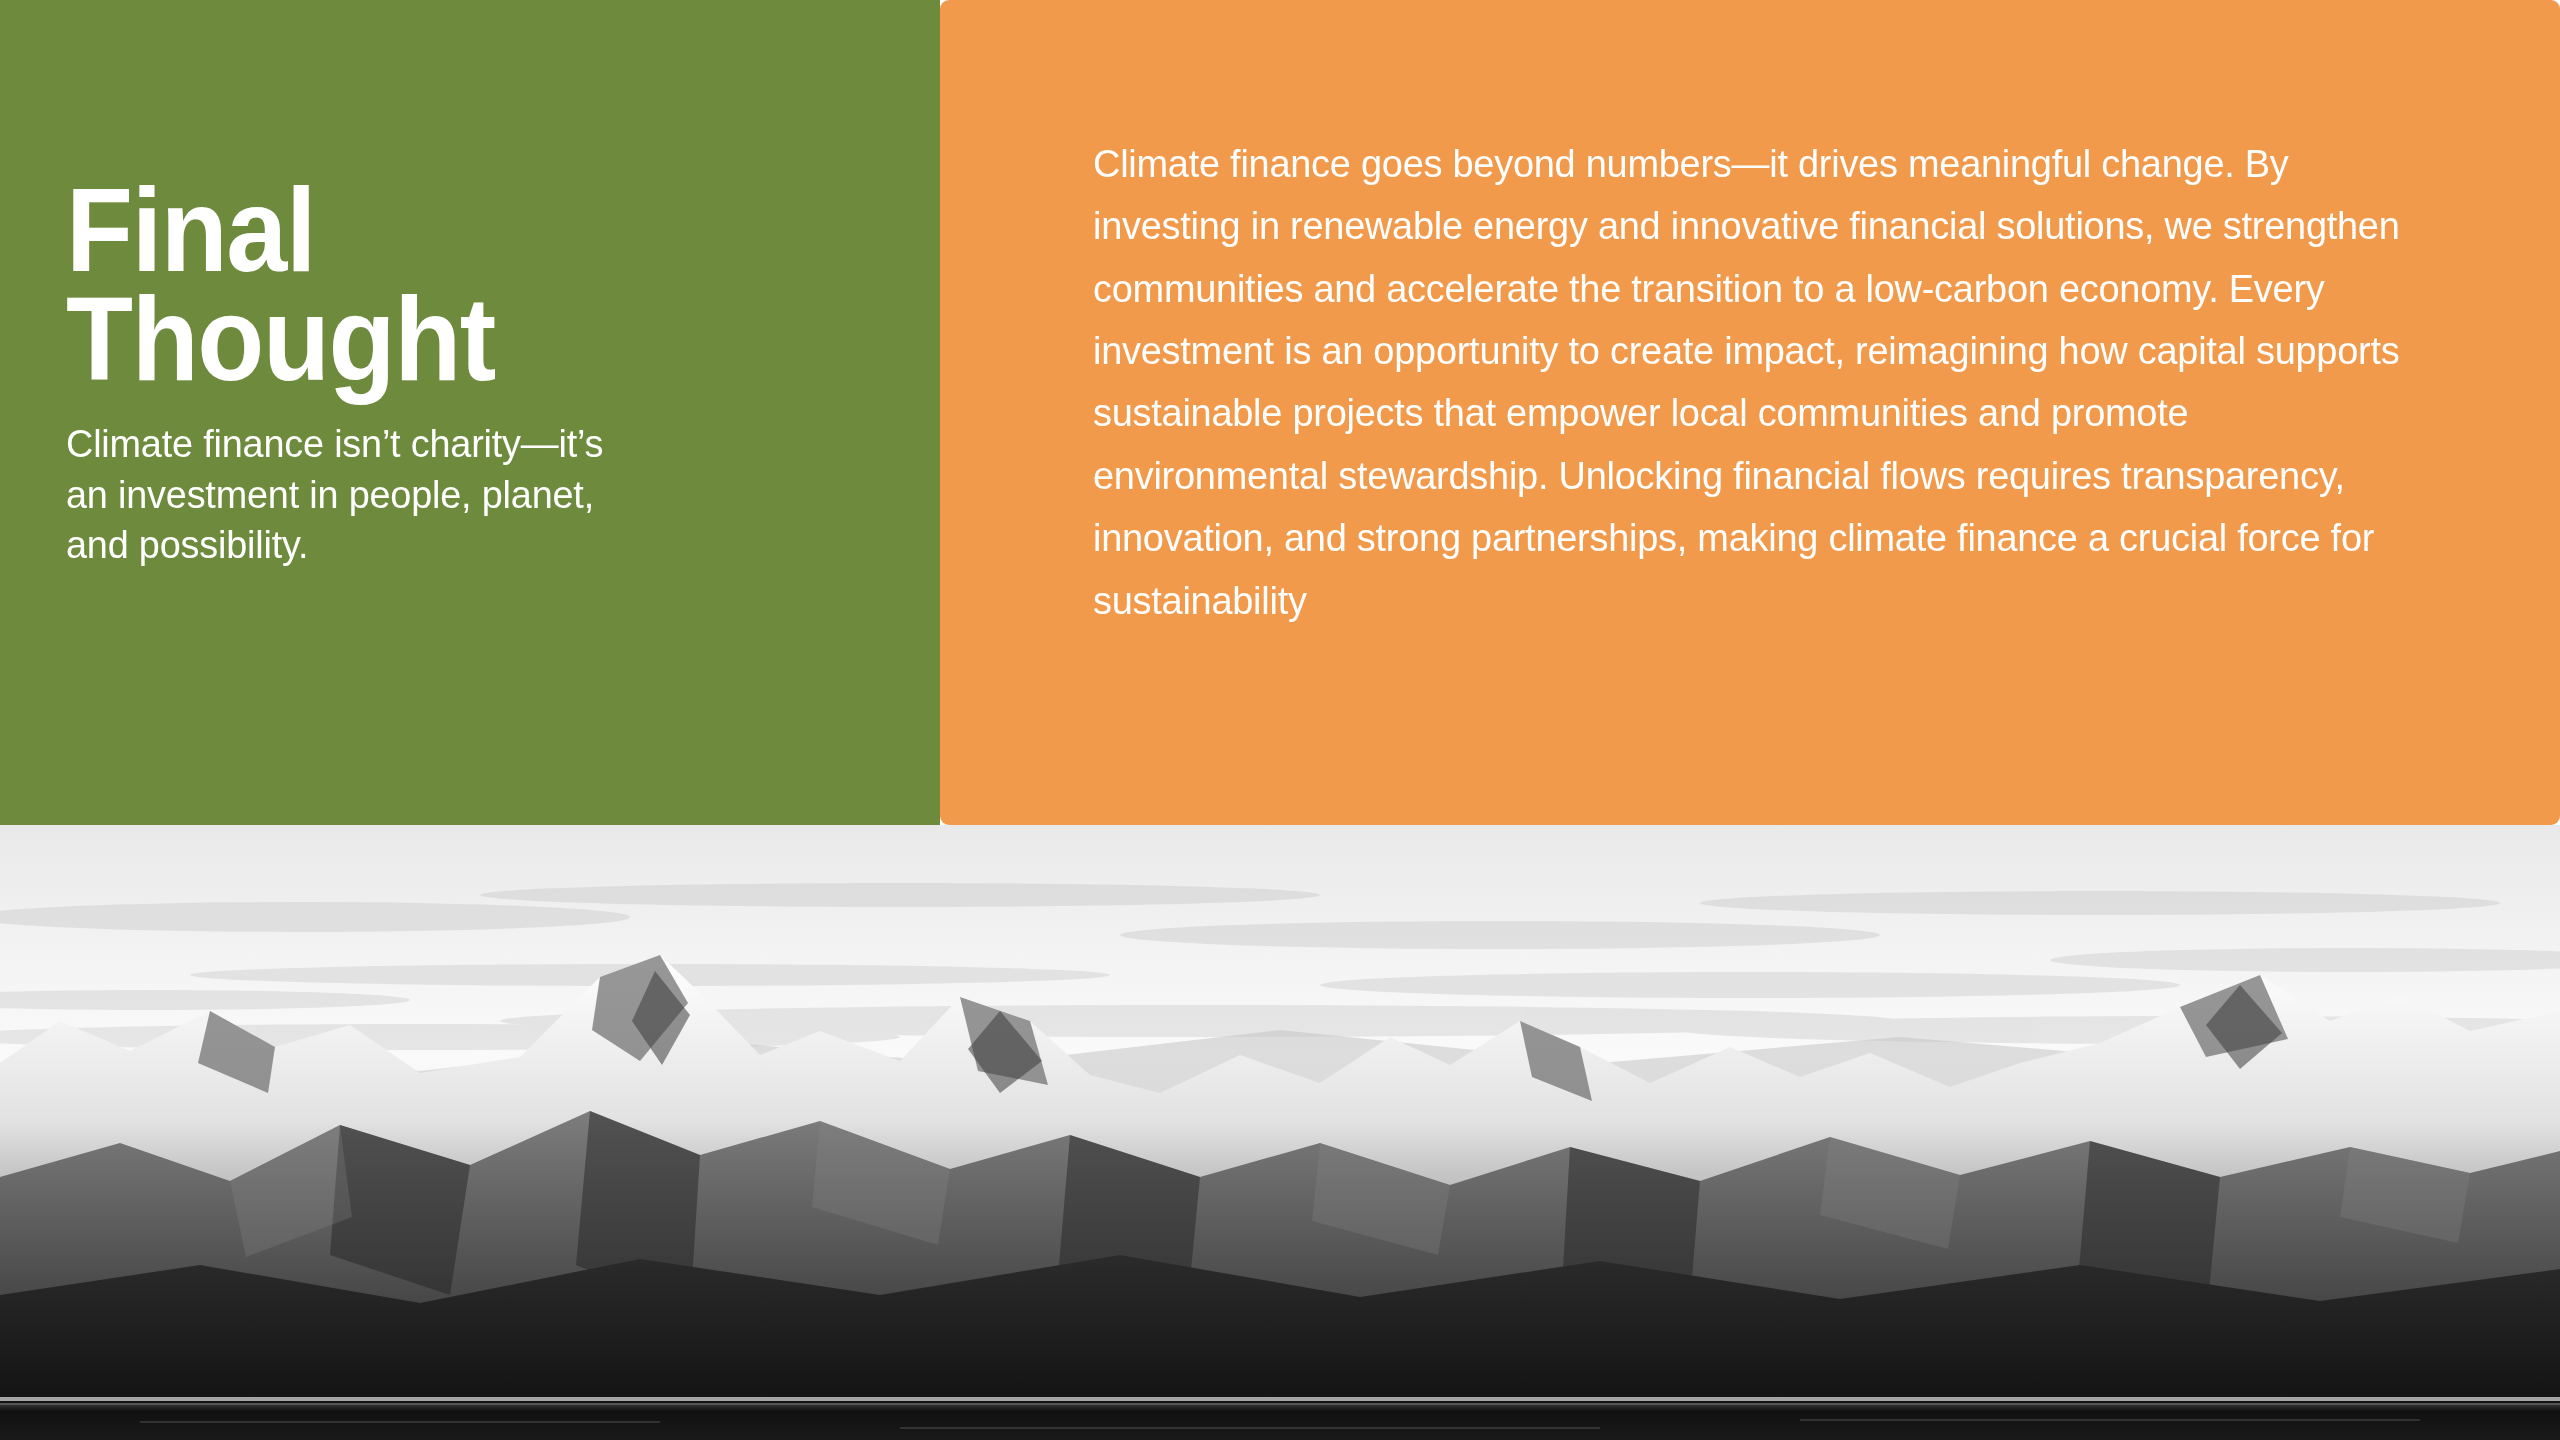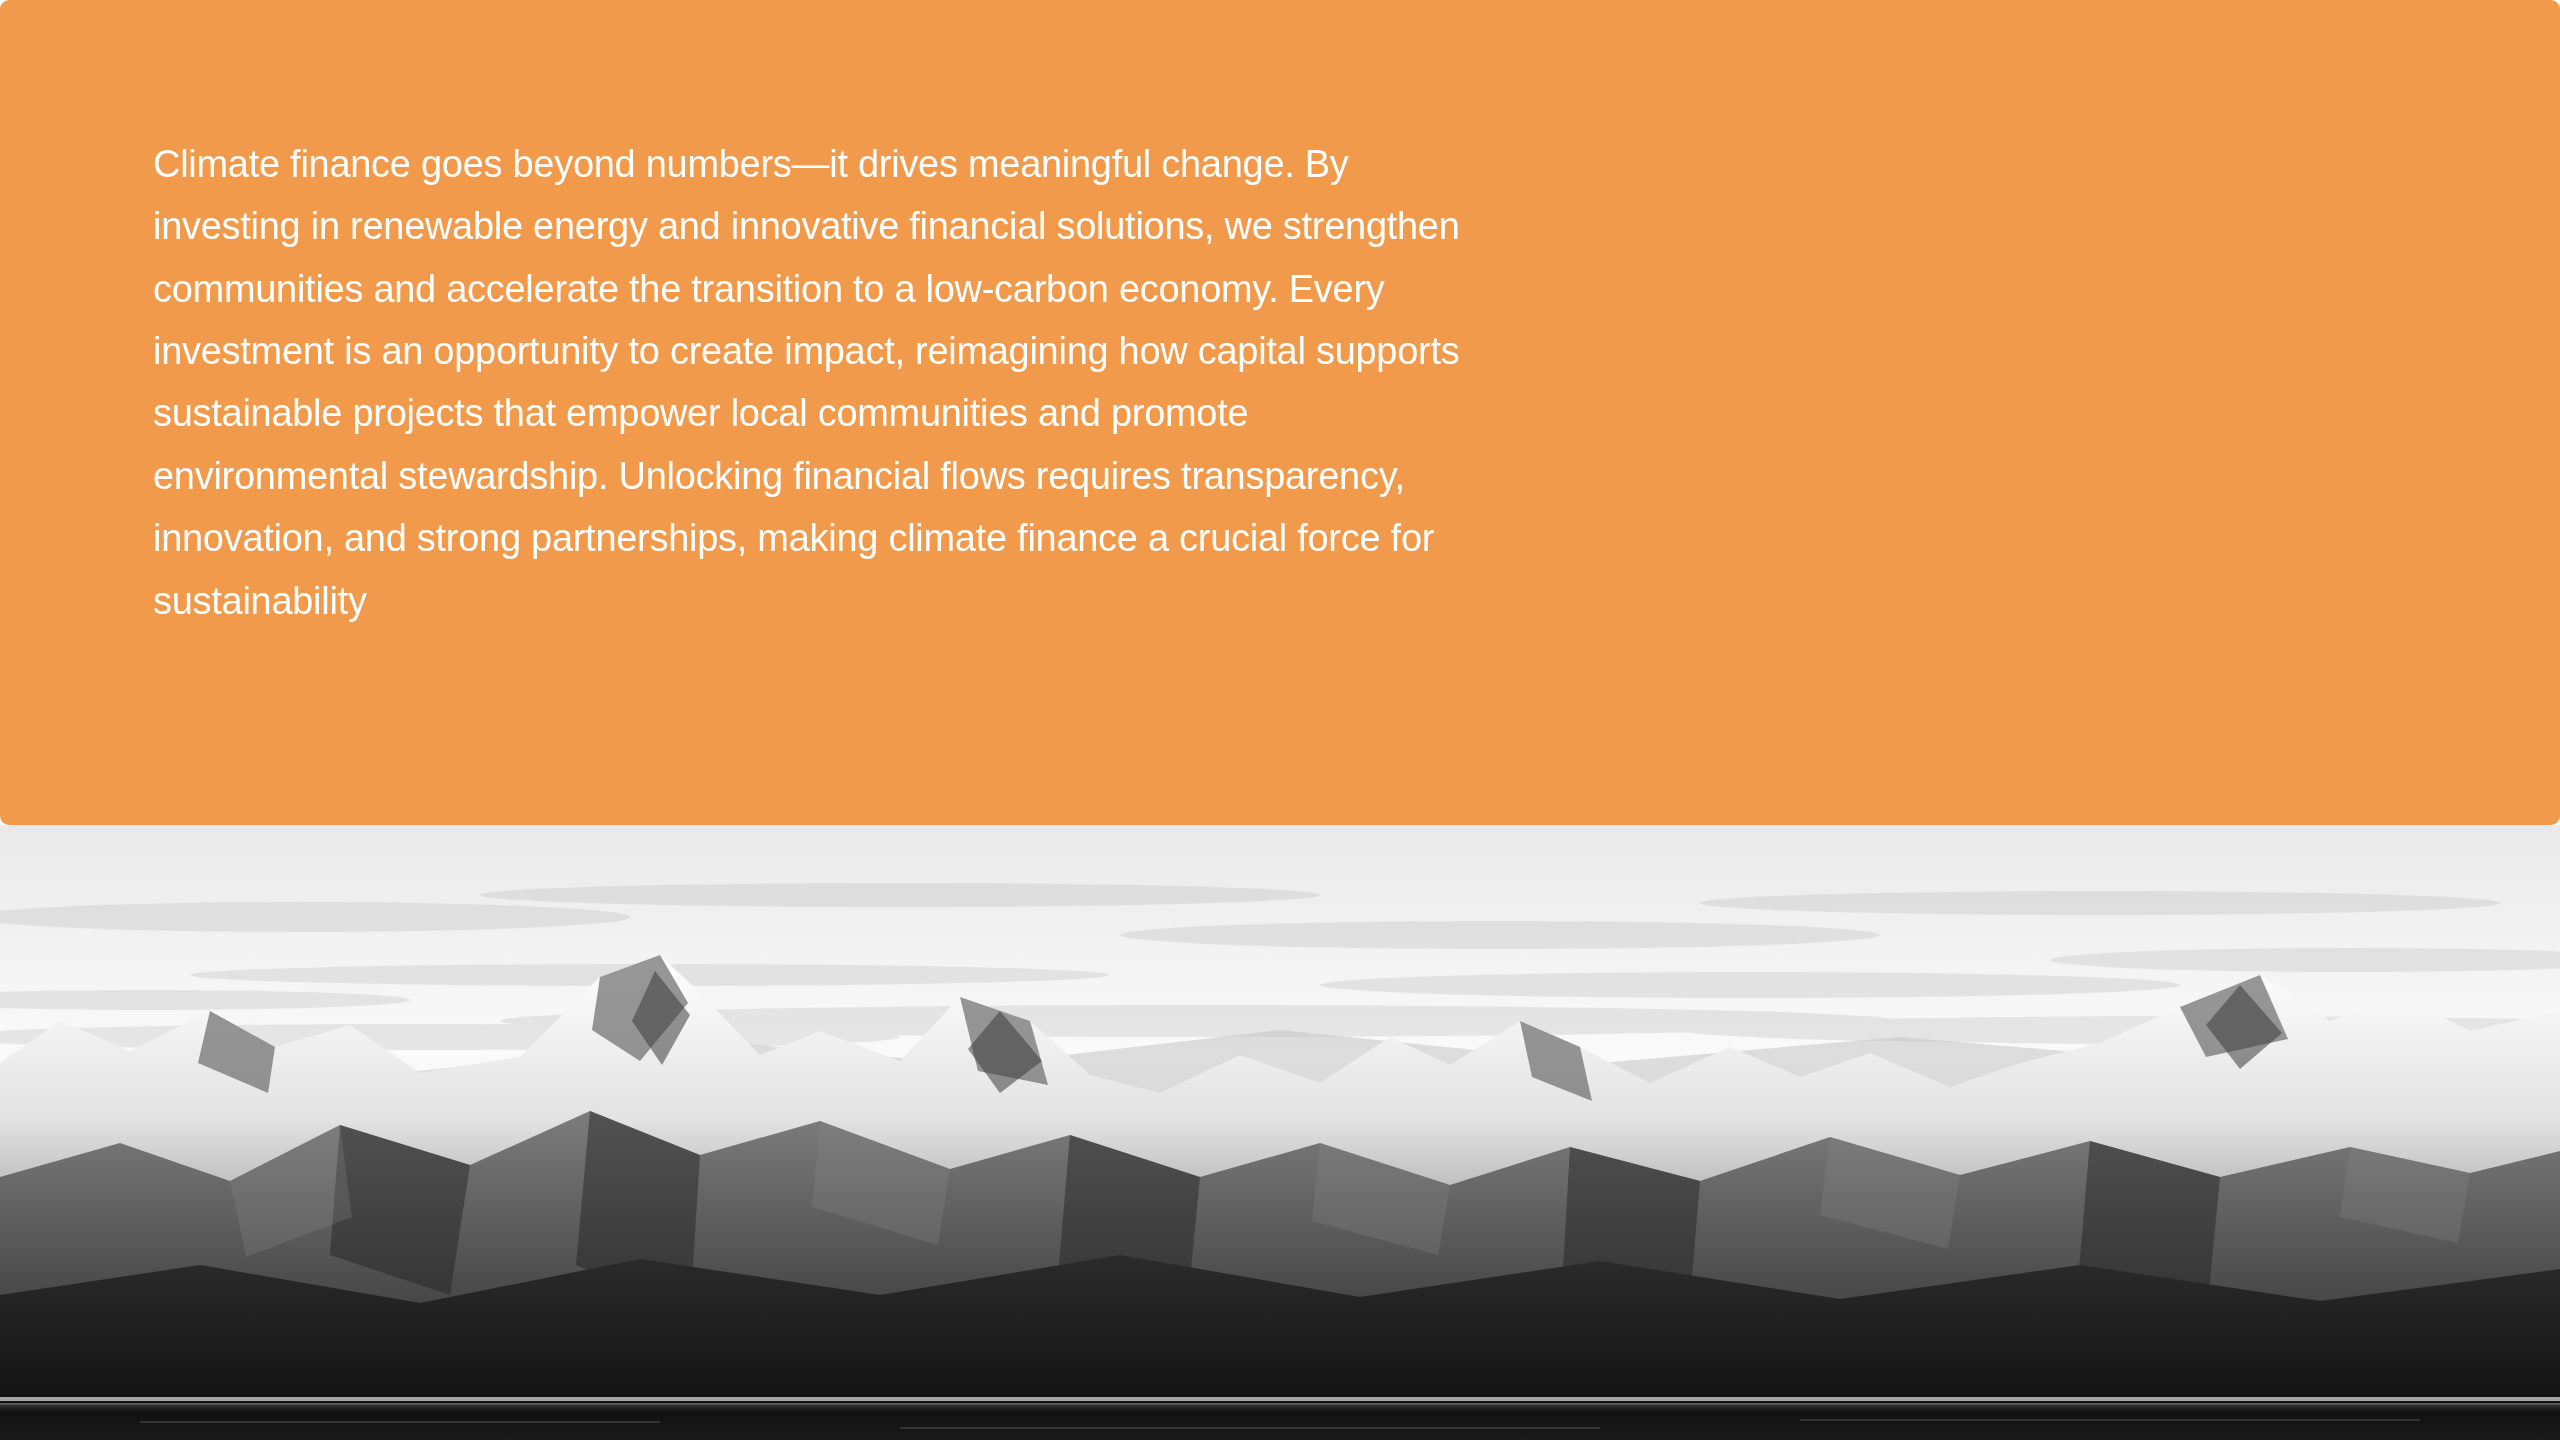--- a/index.html
+++ b/index.html
@@ -104,20 +104,27 @@
   }
   .photo svg { display: block; width: 2560px; height: 615px; }
 </style>
 </head>
 <body>
 
 <div class="slide">
 
   <div class="band">
 
+    <div class="panel-green">
+      <div class="title-block">
+        <h1 class="slide-title">Final
+Thought</h1>
+        <p class="slide-subtitle">Climate finance isn’t charity—it’s an investment in people, planet, and possibility.</p>
+      </div>
+    </div>
 
     <div class="panel-orange">
       <div class="body-block">
         <p class="body-text">Climate finance goes beyond numbers—it drives meaningful change. By investing in renewable energy and innovative financial solutions, we strengthen communities and accelerate the transition to a low-carbon economy. Every investment is an opportunity to create impact, reimagining how capital supports sustainable projects that empower local communities and promote environmental stewardship. Unlocking financial flows requires transparency, innovation, and strong partnerships, making climate finance a crucial force for sustainability</p>
       </div>
     </div>
 
   </div>
 
   <div class="photo">

